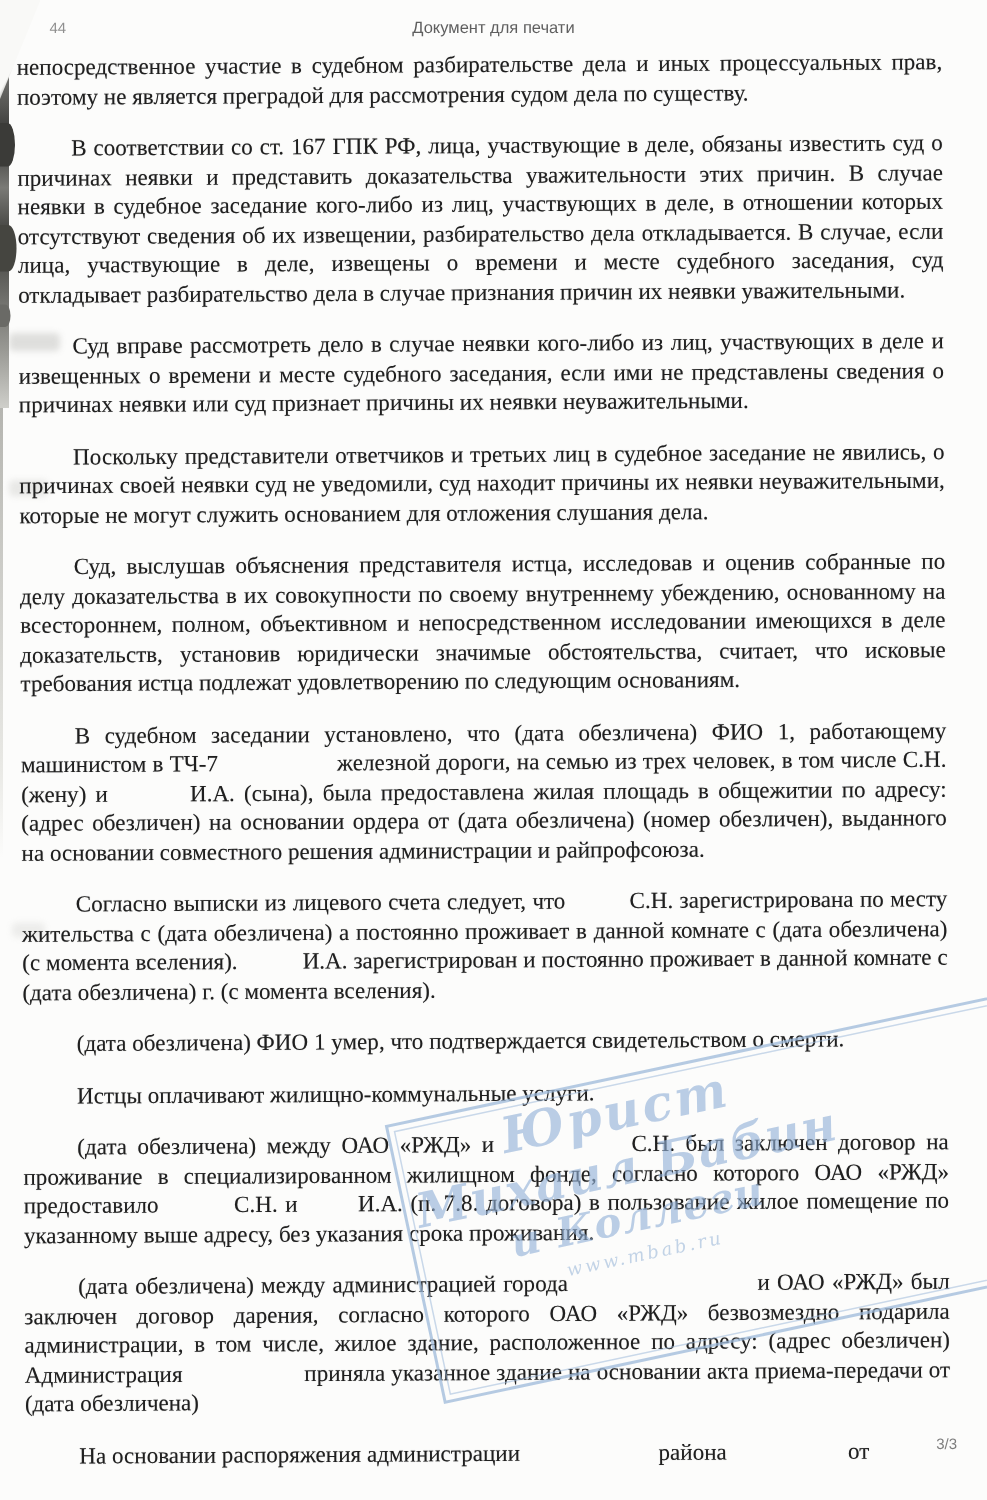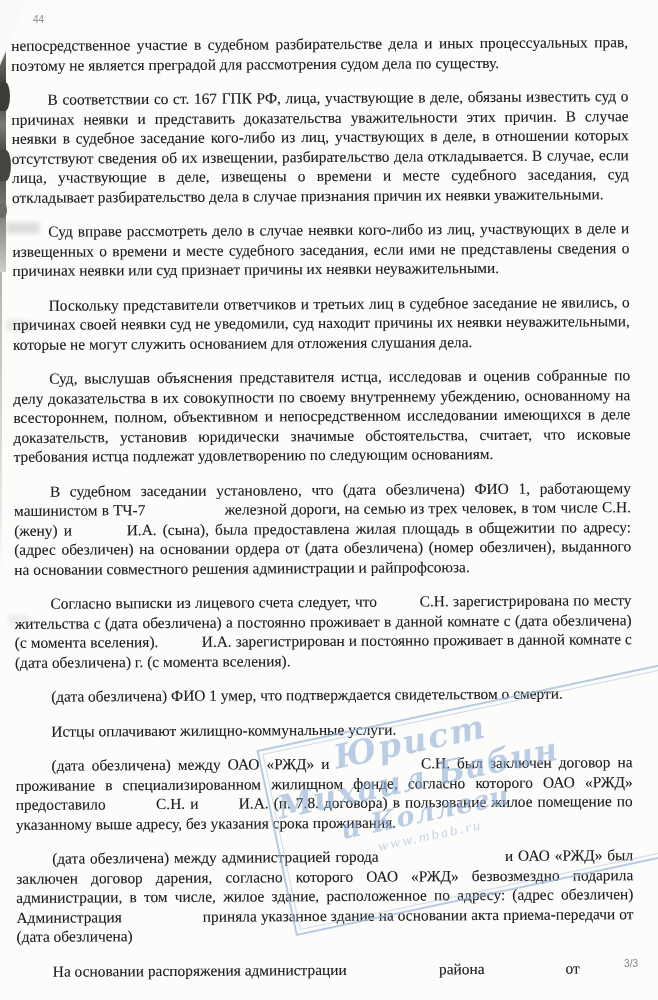--- a/index.html
+++ b/index.html
@@ -66,20 +66,21 @@
   .wm-l4{font-size:12px;line-height:16px;font-weight:normal;letter-spacing:2px;
     color:rgba(146,176,214,0.55);}
 </style>
 </head>
 <body>
 
 <div class="page">
 
   <div class="print-header">
     <span class="page-number">44</span>
+    <div class="print-title">Документ для печати</div>
   </div>
 
   <div class="edge-band"></div>
   <div class="edge-band-fade"></div>
   <div class="edge-blob-1"></div>
   <div class="edge-blob-2"></div>
   <div class="edge-blob-3"></div>
   <div class="page-curl"></div>
   <div class="bleed-1"></div>
   <div class="bleed-2"></div>

